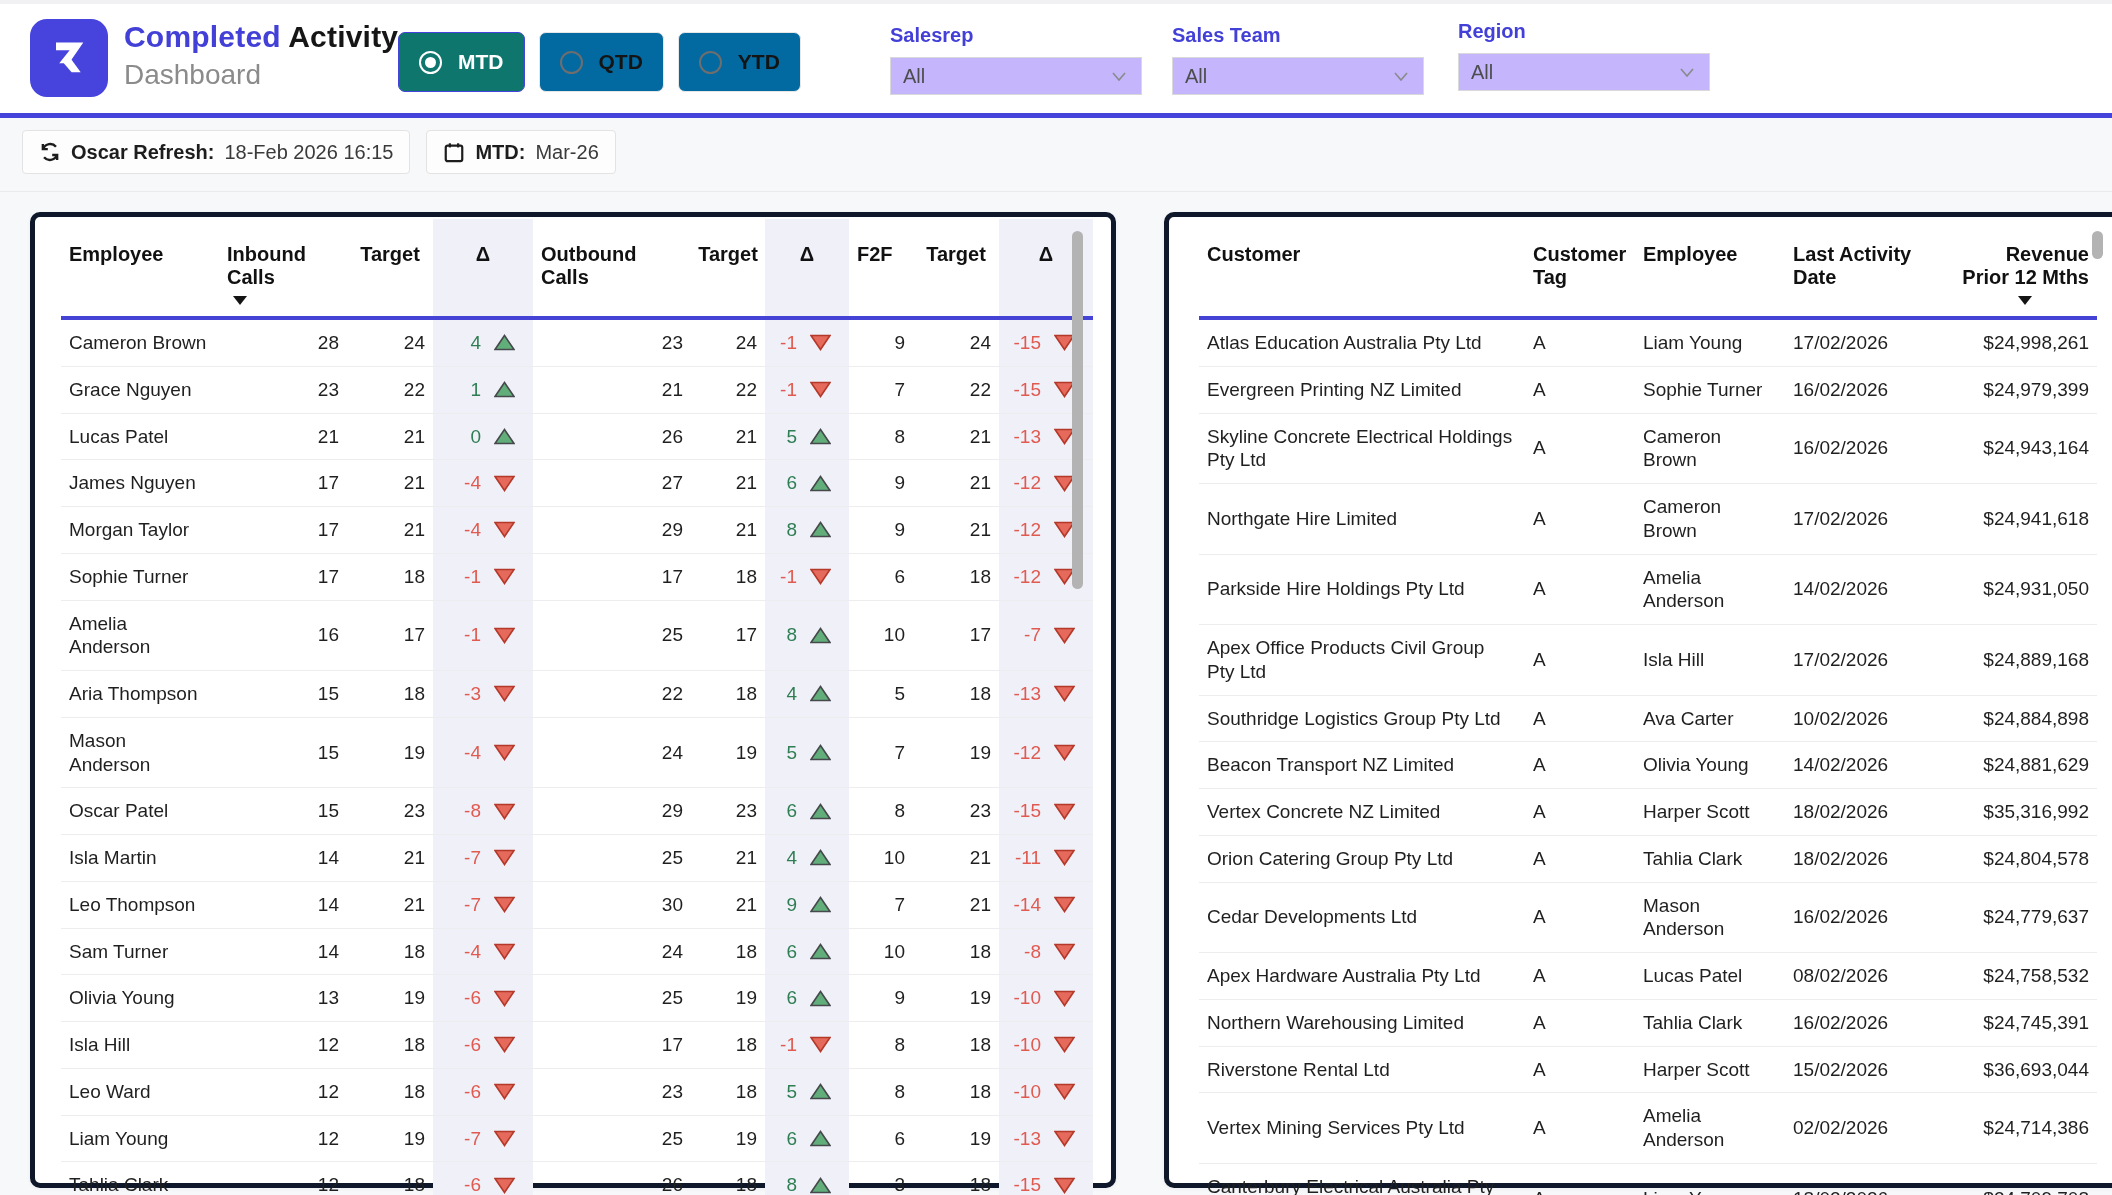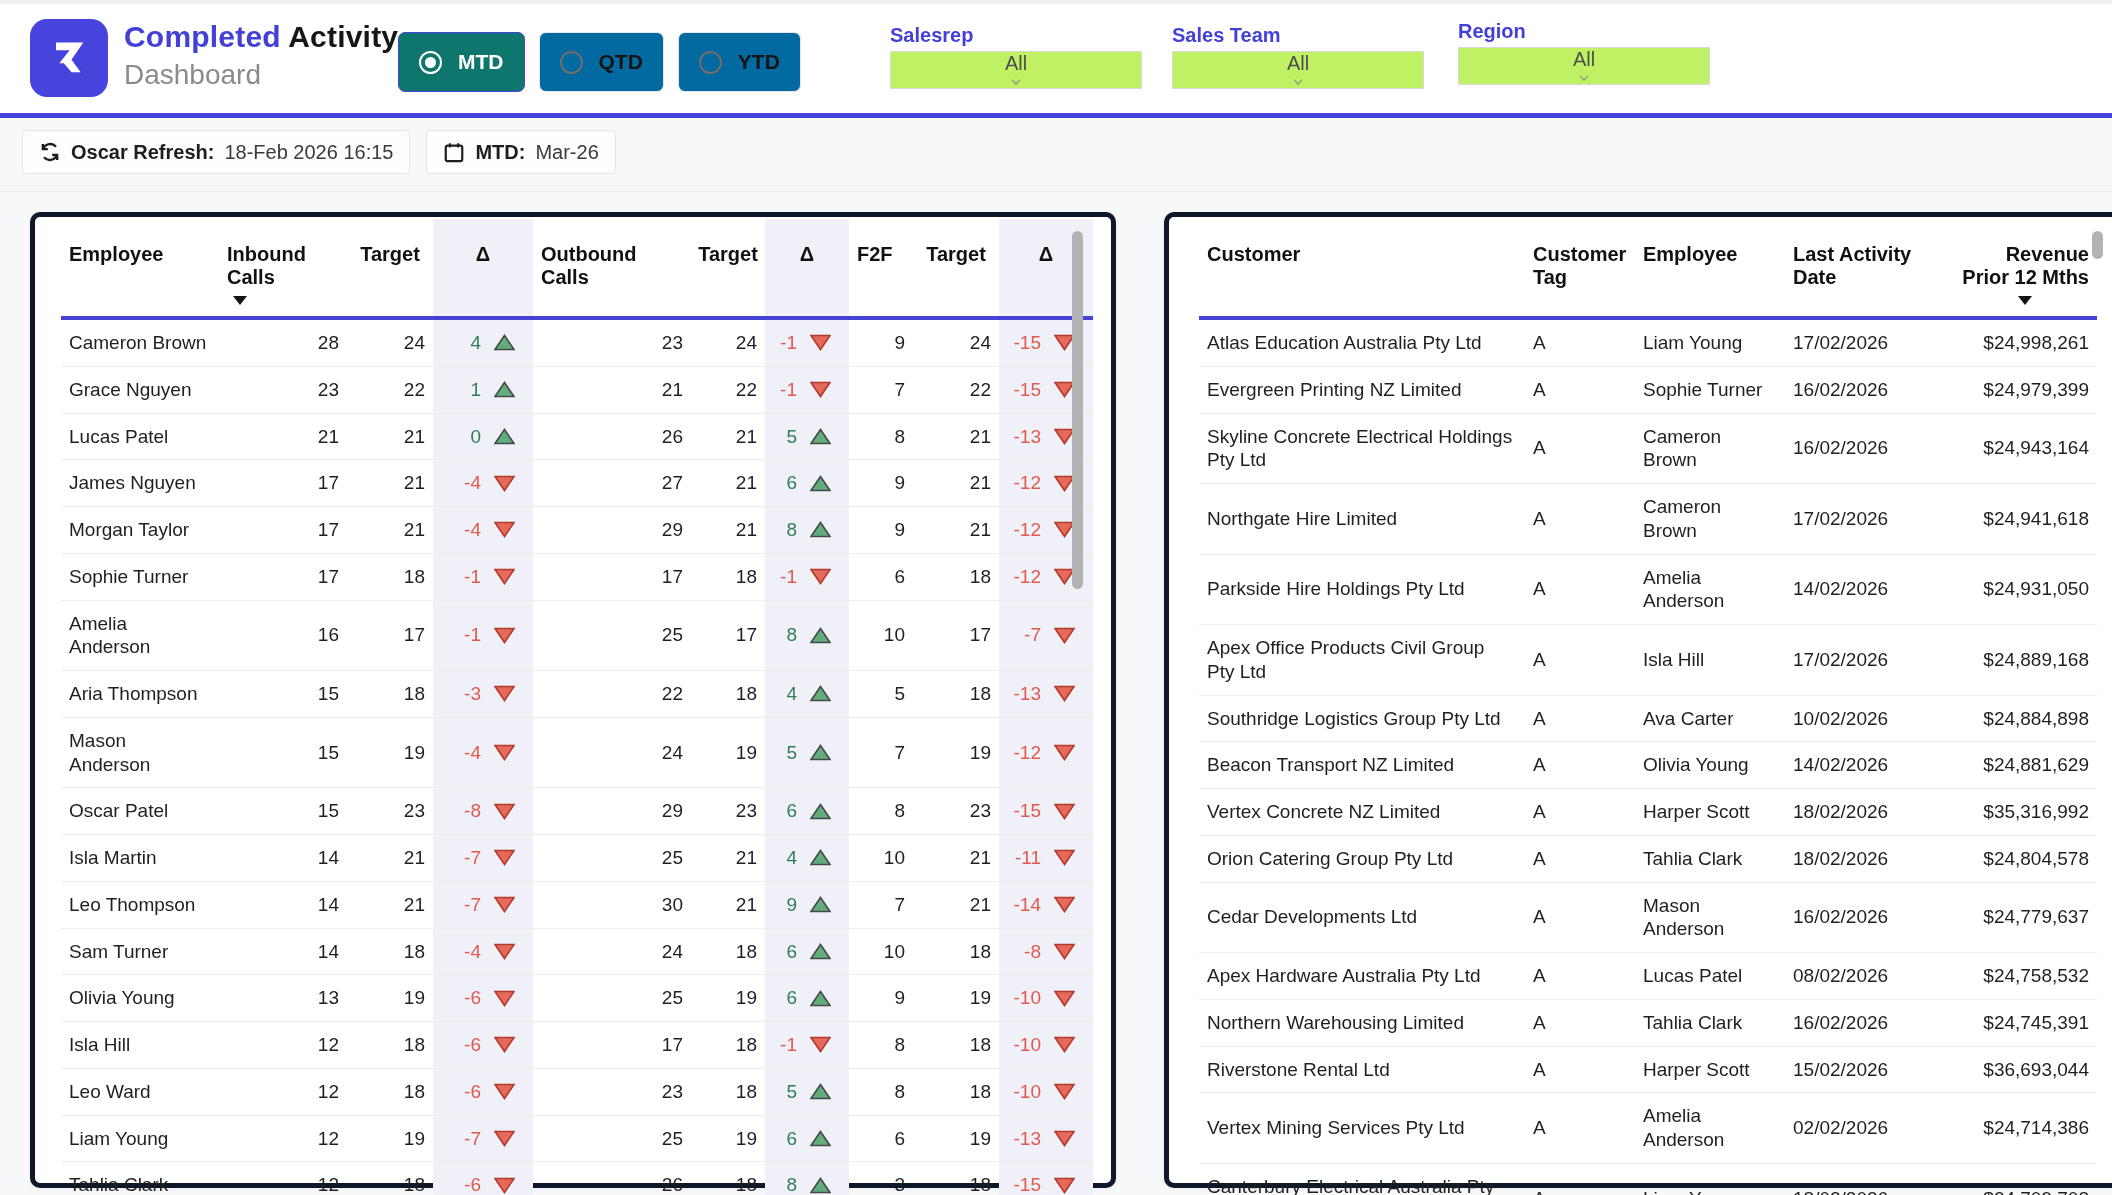--- a/index.html
+++ b/index.html
@@ -28,24 +28,24 @@
                 padding:0 20px; font-weight:700; font-size:21px; border:1px solid #e7e7e7; background:#0369a1;
                 color:#141414; cursor:pointer; font-family:inherit; }
   .period-btn.selected { background:#0f766e; border-color:#4643dc; color:#ffffff; }
   .rc { width:23px; height:23px; border-radius:50%; border:2px solid #6e6e6e; position:relative; flex:0 0 auto; background:transparent; }
   .period-btn.selected .rc { border-color:#ffffff; }
   .rd { display:none; }
   .period-btn.selected .rd { display:block; position:absolute; left:4px; top:4px; width:11px; height:11px;
                              border-radius:50%; background:#ffffff; }
 
   .filter-block { position:absolute; top:20px; }
-  .filter-label { font-size:20px; font-weight:700; color:#4340d8; margin-bottom:4px; }
-  .filter-select { width:252px; height:38px; background:#bef264; border:1px solid #d9d9d9; display:flex;
+  .filter-label { font-size:20px; font-weight:700; color:#4340d8; margin-bottom:10px; }
+  .filter-select { width:252px; height:38px; background:#c4b5fd; border:1px solid #d9d9d9; display:flex;
                    align-items:center; justify-content:space-between; padding:0 12px; font-size:20px; color:#4d4d4d;
-                   cursor:pointer;flex-direction:column; }
+                   cursor:pointer; }
   .filter-1 { left:890px; }
   .filter-2 { left:1172px; }
   .filter-3 { left:1458px; top:16px; }
 
   
   .statusbar { position:absolute; top:130px; left:22px; display:flex; gap:16px; }
   .pill { height:44px; background:#fdfdfd; border:1px solid #e3e3e3; border-radius:4px; display:flex;
           align-items:center; gap:10px; padding:0 16px; font-size:20px; color:#1d1d1d; }
   .pill .b { font-weight:700; }
   .pill .v { color:#3a3a3a; }

